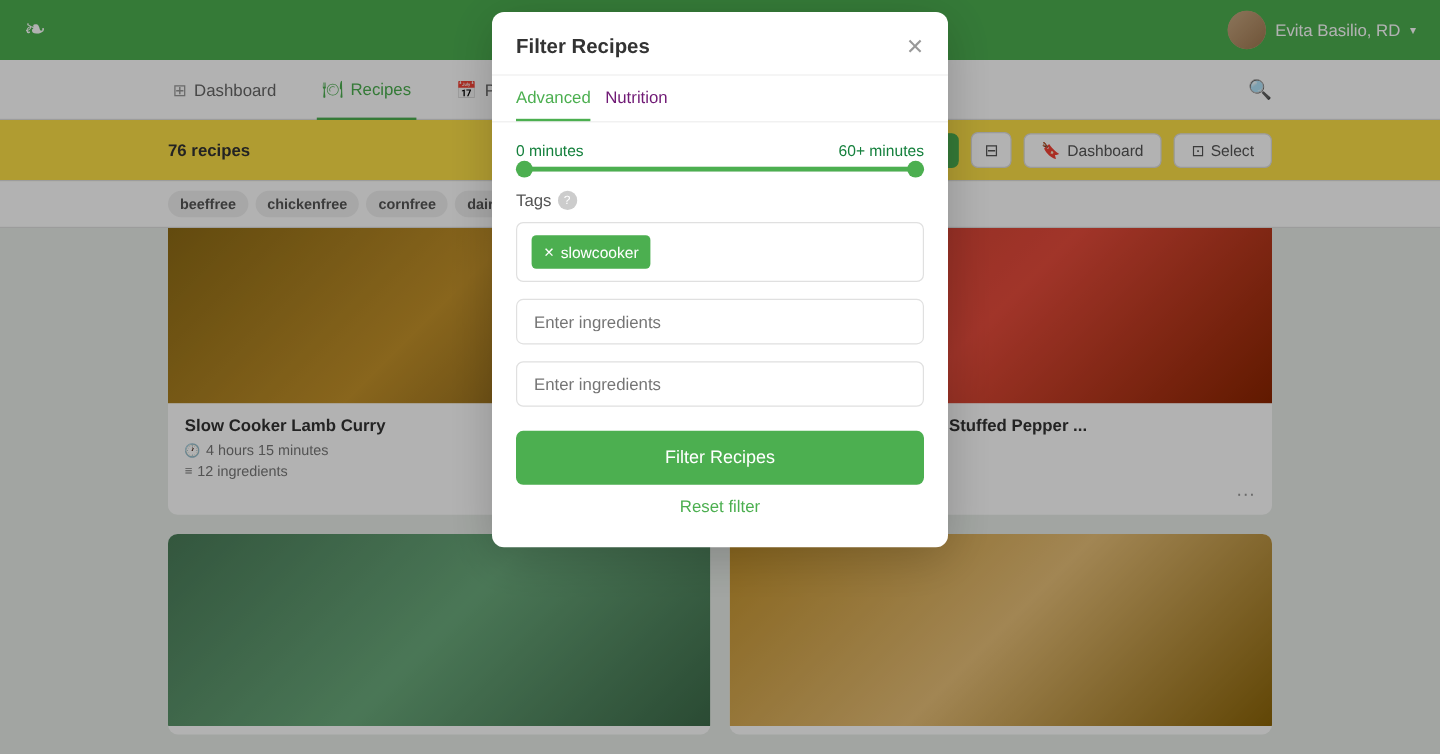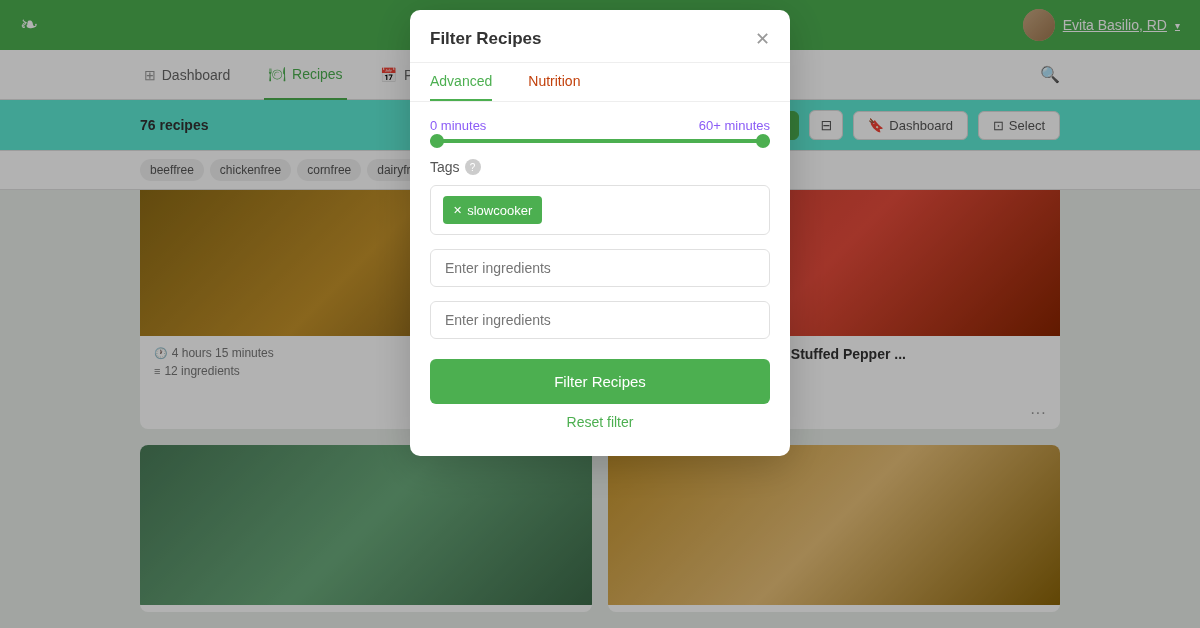--- a/index.html
+++ b/index.html
@@ -11,21 +11,21 @@
       height: 50px;
       display: flex;
       align-items: center;
       justify-content: space-between;
       padding: 0 20px;
       position: relative;
       z-index: 1;
     }
     .top-nav-left { display: flex; align-items: center; }
     .logo-icon { color: white; font-size: 22px; }
-    .top-nav-right { display: flex; align-items: center; gap: 8px; color: white; font-size: 14px; cursor: pointer; text-decoration: underline; }
+    .top-nav-right { display: flex; align-items: center; gap: 8px; color: white; font-size: 14px; cursor: pointer; }
     .avatar-circle { width: 32px; height: 32px; border-radius: 50%; background: #c8a882; overflow: hidden; display: flex; align-items: center; justify-content: center; }
     .avatar-img { width: 32px; height: 32px; border-radius: 50%; background: linear-gradient(135deg, #c8a882, #a07850); }
     .chevron-down { font-size: 10px; color: white; }
 
     
     .sub-nav {
       background: white;
       height: 50px;
       display: flex;
       align-items: center;
@@ -37,21 +37,21 @@
     }
     .nav-item { display: flex; align-items: center; gap: 6px; font-size: 14px; color: #666; cursor: pointer; height: 50px; padding: 0 4px; }
     .nav-item.active { color: #4caf50; border-bottom: 2px solid #4caf50; }
     .nav-icon { font-size: 14px; color: #999; }
     .nav-item.active .nav-icon { color: #4caf50; }
     .search-icon-right { margin-left: auto; color: #999; cursor: pointer; font-size: 16px; }
     .search-area { margin-left: auto; display: flex; align-items: center; }
 
     
     .toolbar {
-      background: #5eead4;
+      background: #fde047;
       padding: 10px 140px;
       display: flex;
       align-items: center;
       gap: 10px;
       border-bottom: 1px solid #e0e0e0;
       position: relative;
       z-index: 1;
     }
     .recipes-count { font-size: 14px; font-weight: 600; color: #333; margin-right: auto; }
     .toolbar-btn { display: flex; align-items: center; gap: 5px; padding: 6px 14px; border: 1px solid #ddd; border-radius: 6px; background: white; cursor: pointer; font-size: 13px; color: #555; }
@@ -65,21 +65,21 @@
       padding: 8px 140px;
       display: flex;
       align-items: center;
       gap: 6px;
       flex-wrap: nowrap;
       overflow: hidden;
       border-bottom: 1px solid #e0e0e0;
       position: relative;
       z-index: 1;
     }
-    .tag-pill { background: #f0f0f0; border-radius: 20px; padding: 4px 10px; font-size: 12px; color: #555; white-space: nowrap; }
+    .tag-pill { background: #f0f0f0; border-radius: 20px; padding: 4px 10px; font-size: 12px; color: #555; white-space: nowrap; font-weight: bold; }
     .tag-more { color: #555; font-size: 16px; cursor: pointer; }
 
     
     .recipe-grid {
       display: grid;
       grid-template-columns: repeat(2, 1fr);
       gap: 16px;
       padding: 16px 140px;
       background: #e8ede8;
       position: absolute;
@@ -127,29 +127,29 @@
       display: flex;
       align-items: center;
       justify-content: space-between;
       padding: 18px 20px 12px;
       border-bottom: 1px solid #eee;
     }
     .modal-title { font-size: 17px; font-weight: 600; color: #333; }
     .close-btn { background: none; border: none; cursor: pointer; color: #999; font-size: 18px; }
 
     
-    .modal-tabs { display: flex; padding: 0 20px; border-bottom: 1px solid #eee; gap: 36px; }
-    .modal-tab { padding: 10px 0; font-size: 14px; color: #c2410c; cursor: pointer; border-bottom: 2px solid transparent; }
+    .modal-tabs { display: flex; padding: 0 20px; border-bottom: 1px solid #eee; gap: 12px; }
+    .modal-tab { padding: 10px 0; font-size: 14px; color: #701a75; cursor: pointer; border-bottom: 2px solid transparent; }
     .modal-tab.active { color: #4caf50; border-bottom: 2px solid #4caf50; font-weight: 500; }
 
     .modal-body { padding: 16px 20px; }
 
     
     .slider-row { margin-bottom: 16px; }
-    .slider-labels { display: flex; justify-content: space-between; font-size: 13px; color: #8b5cf6; margin-bottom: 6px; }
+    .slider-labels { display: flex; justify-content: space-between; font-size: 13px; color: #15803d; margin-bottom: 6px; }
     .slider-track { position: relative; height: 4px; background: #e0e0e0; border-radius: 2px; }
     .slider-fill { position: absolute; left: 0; top: 0; height: 4px; background: #4caf50; border-radius: 2px; width: 100%; }
     .slider-thumb { position: absolute; width: 14px; height: 14px; background: #4caf50; border-radius: 50%; top: -5px; cursor: pointer; }
     .slider-thumb.left { left: 0; }
     .slider-thumb.right { right: 0; }
 
     
     .section-label { font-size: 14px; color: #555; margin-bottom: 10px; display: flex; align-items: center; gap: 5px; }
     .help-icon { width: 16px; height: 16px; border-radius: 50%; background: #ccc; color: white; font-size: 10px; display: inline-flex; align-items: center; justify-content: center; cursor: pointer; }
     .tags-container { border: 1px solid #e0e0e0; border-radius: 6px; padding: 10px 12px; min-height: 50px; display: flex; flex-wrap: wrap; gap: 6px; }
@@ -229,20 +229,21 @@
   <span class="tag-pill">porkfree</span>
   <span class="tag-pill">seafoodfree</span>
   <span class="tag-pill">soyfre...</span>
   <span class="tag-more">···</span>
 </div>
 
 <div class="recipe-grid">
   <div class="recipe-card">
     <div class="recipe-img curry"></div>
     <div class="recipe-info">
+      <div class="recipe-name">Slow Cooker Lamb Curry</div>
       <div class="recipe-meta">
         <span class="recipe-meta-icon">🕐</span>
         <span>4 hours 15 minutes</span>
       </div>
       <div class="recipe-meta">
         <span class="recipe-meta-icon">≡</span>
         <span>12 ingredients</span>
       </div>
     </div>
   </div>

